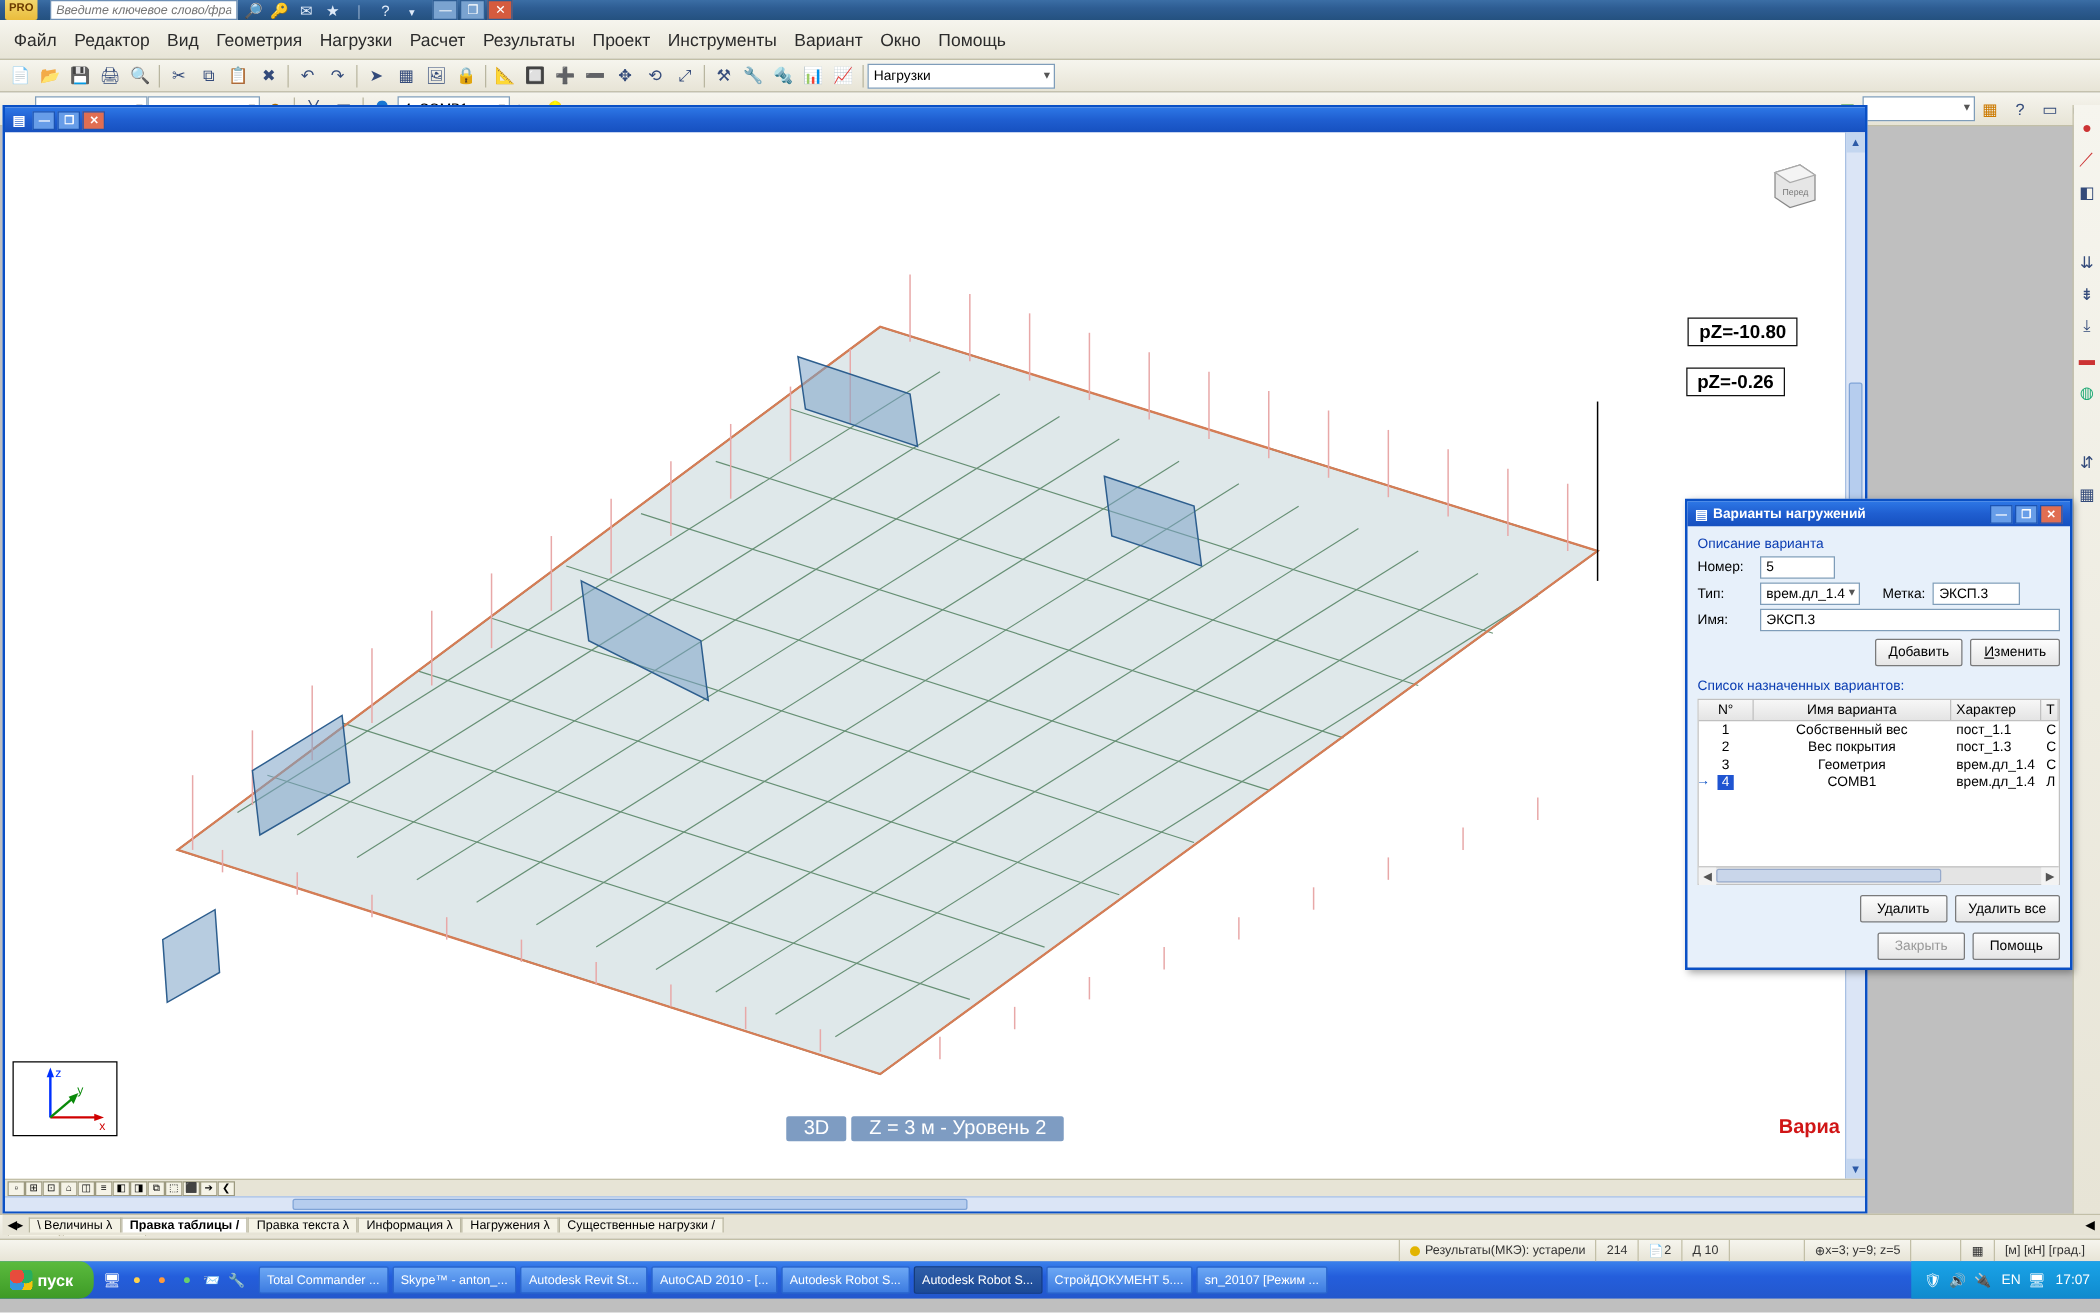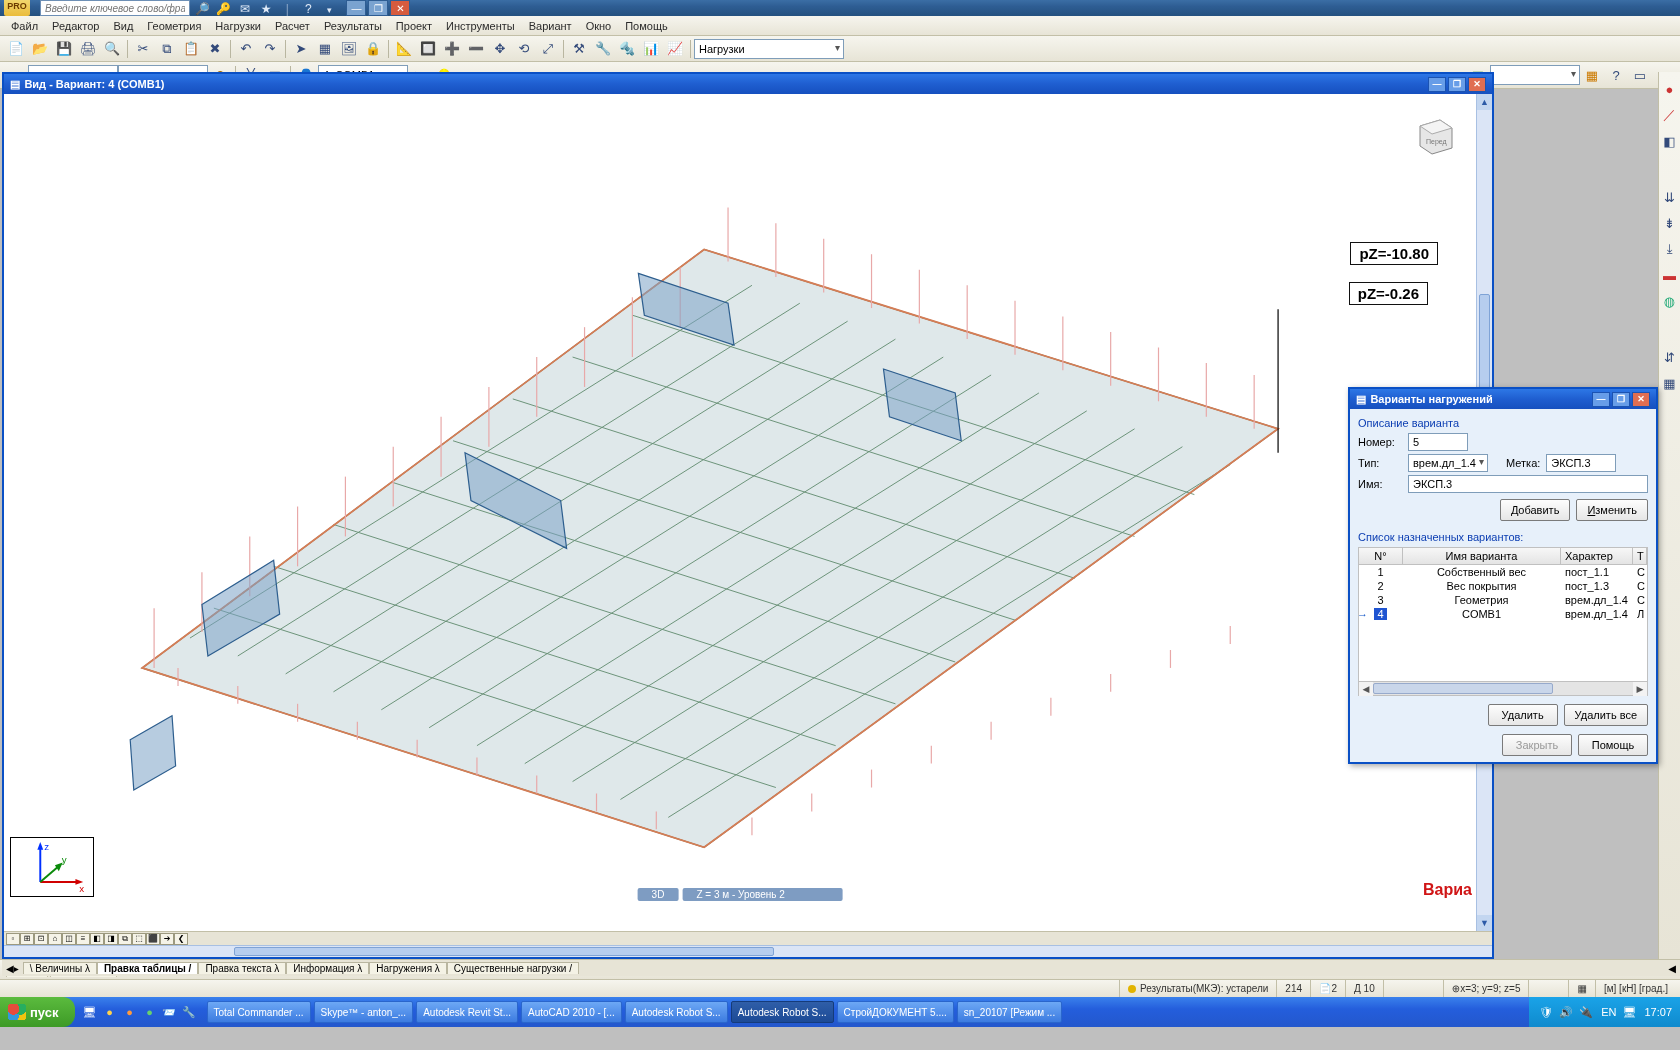--- a/index.html
+++ b/index.html
@@ -22,21 +22,21 @@
   body{margin:0;font:11px Tahoma,Segoe UI,sans-serif;color:var(--text);background:#bfbfbf;user-select:none;}
   
   .title-bar{height:16px;background:linear-gradient(#3b6ea5,#2e5d93 40%,#24517f);color:#fff;display:flex;align-items:flex-end;padding:0 4px;font-size:11px;}
   .title-bar .app-ico{width:26px;height:20px;margin-right:6px;display:inline-flex;align-items:center;justify-content:center;font-weight:bold;background:linear-gradient(#f3dd7a,#eabc3c);color:#6b3b00;border-radius:2px;font-size:9px;}
   .title-bar .title-text{flex:1;text-align:center;white-space:nowrap;overflow:hidden;text-overflow:ellipsis;font-weight:bold;}
   .title-bar .search-box{height:16px;border:1px solid #6d8fb5;background:#fff;color:#888;font-style:italic;font-size:10px;padding:0 4px;width:150px;margin:0 4px;}
   .title-bar .title-icons span{display:inline-block;width:16px;text-align:center;color:#dfeaf8;font-size:12px;margin:0 1px;}
   .title-bar .winbtns{display:flex;margin-left:6px;}
   .title-bar .winbtns div{width:20px;height:16px;margin-left:2px;background:#7aa3d0;border:1px solid #2e5d93;display:flex;align-items:center;justify-content:center;color:#fff;font-size:10px;}
   
-  .menubar{height:20px;background:linear-gradient(#f6f5ee,#e7e4d6);display:flex;align-items:center;padding:0 4px;border-bottom:1px solid #c2bfa7;font-size:11px;}
+  .menubar{height:32px;background:linear-gradient(#f6f5ee,#e7e4d6);display:flex;align-items:center;padding:0 4px;border-bottom:1px solid #c2bfa7;font-size:14px;}
   .menubar span{padding:0 7px;color:#2b2b2b;}
   
   .toolbar{height:26px;background:linear-gradient(#f6f5ee,#e7e4d6);display:flex;align-items:center;padding:0 4px;border-bottom:1px solid #c2bfa7;}
   .tb-btn{width:22px;height:22px;border:1px solid transparent;margin:0 1px;display:flex;align-items:center;justify-content:center;border-radius:2px;font-size:13px;color:#334a7a;}
   .tb-sep{width:1px;height:18px;background:#b9b6a0;margin:0 3px;}
   .tb-combo{height:20px;border:1px solid var(--panel-border);background:#fff;padding:0 16px 0 4px;position:relative;font-size:11px;display:flex;align-items:center;min-width:80px;}
   .tb-combo::after{content:"▾";position:absolute;right:3px;top:2px;color:#555;font-size:10px;}
   
   .workspace{position:relative;height:calc(100vh - 22px - 20px - 26px - 27px - 20px - 18px - 30px);}
   
@@ -57,21 +57,21 @@
   .mini-btn{width:14px;height:12px;border:1px solid #9c997f;margin-right:0;background:#f5f3e7;display:flex;align-items:center;justify-content:center;font-size:8px;}
   .mdi-hscroll{height:12px;background:#dbe5f6;border-top:1px solid #a8c0e3;position:relative;}
   .mdi-hscroll .thumb{position:absolute;left:230px;width:540px;top:1px;bottom:1px;background:#b6cdee;border:1px solid #7fa3d6;border-radius:2px;}
   
   .canvas-label{position:absolute;background:#fff;border:1px solid #111;padding:2px 8px;font-size:15px;font-weight:bold;color:#000;}
   .cube{position:absolute;top:18px;right:20px;width:46px;height:46px;}
   
   .axis-box{position:absolute;left:6px;bottom:34px;width:84px;height:60px;border:1px solid #000;background:rgba(255,255,255,.3);}
   
   .caption-strip{position:absolute;left:50%;transform:translateX(-50%);bottom:30px;display:flex;}
-  .caption-strip .cell{background:#7e9cc2;color:#fff;padding:1px 14px;margin:0 2px;font-size:10px;border-radius:2px;}
+  .caption-strip .cell{background:#7e9cc2;color:#fff;padding:1px 14px;margin:0 2px;font-size:16px;border-radius:2px;}
   
   .subtabs{position:absolute;left:2px;right:186px;height:17px;bottom:-17px;display:flex;align-items:center;background:#e7e4d6;border-top:1px solid #c2bfa7;font-size:10px;}
   
   .right-tools{position:absolute;right:0;top:0;bottom:0;width:22px;background:linear-gradient(#f6f5ee,#e7e4d6);border-left:1px solid #c2bfa7;display:flex;flex-direction:column;align-items:center;padding-top:4px;}
   .right-tools .tb-btn{margin:2px 0;}
   
   .dlg{position:absolute;right:22px;top:315px;width:310px;background:#e7f0fa;border:2px solid #0a50c5;box-shadow:2px 2px 6px rgba(0,0,0,.35);font-size:11px;}
   .dlg-title{height:20px;background:linear-gradient(#2d77e6,#1f5ed0 50%,#1650bf);color:#fff;display:flex;align-items:center;padding:0 6px;font-weight:bold;}
   .dlg-title .t{flex:1;}
   .dlg-title .sys{display:flex;}
@@ -224,21 +224,20 @@
   <div class="tb-btn">?</div>
   <div class="tb-btn">▭</div>
   <div class="tb-btn">▭</div>
 </div>
 
 <div class="workspace">
 
   <div class="mdi-child">
     <div class="mdi-title">
       <span style="margin-right:4px">▤</span>
-      <span class="t">Вид - Вариант: 4 (COMB1)</span>
       <div class="sys">
         <div>—</div>
         <div>❐</div>
         <div class="close">✕</div>
       </div>
     </div>
 
     <div class="mdi-canvas">
 
       <svg class="slab" viewBox="0 0 1180 700" preserveAspectRatio="xMidYMid meet">

